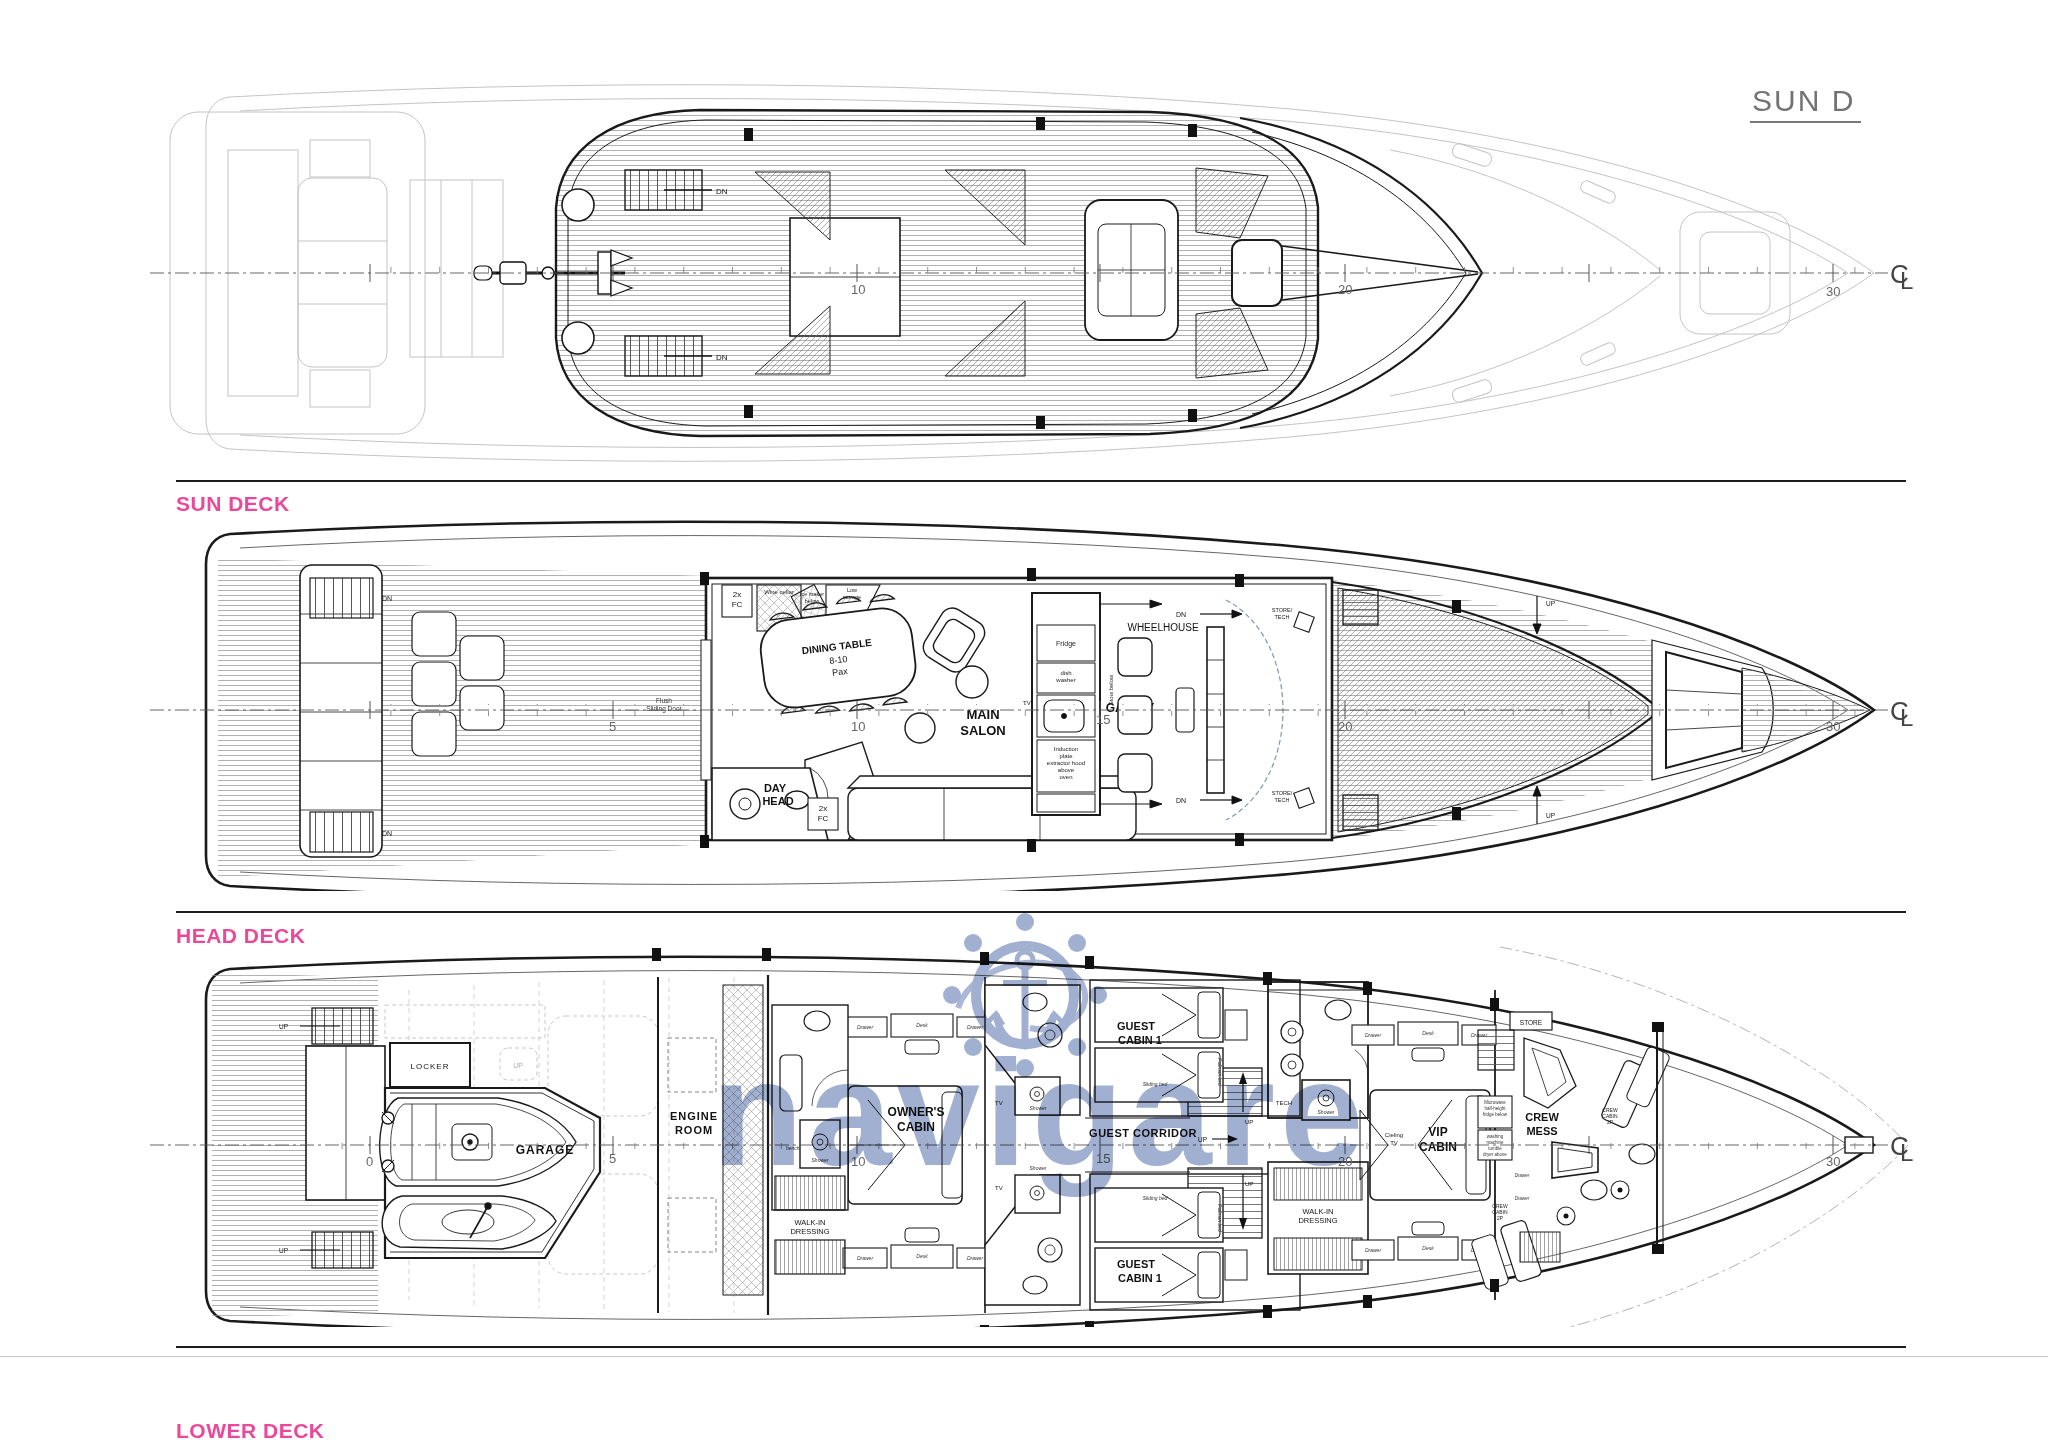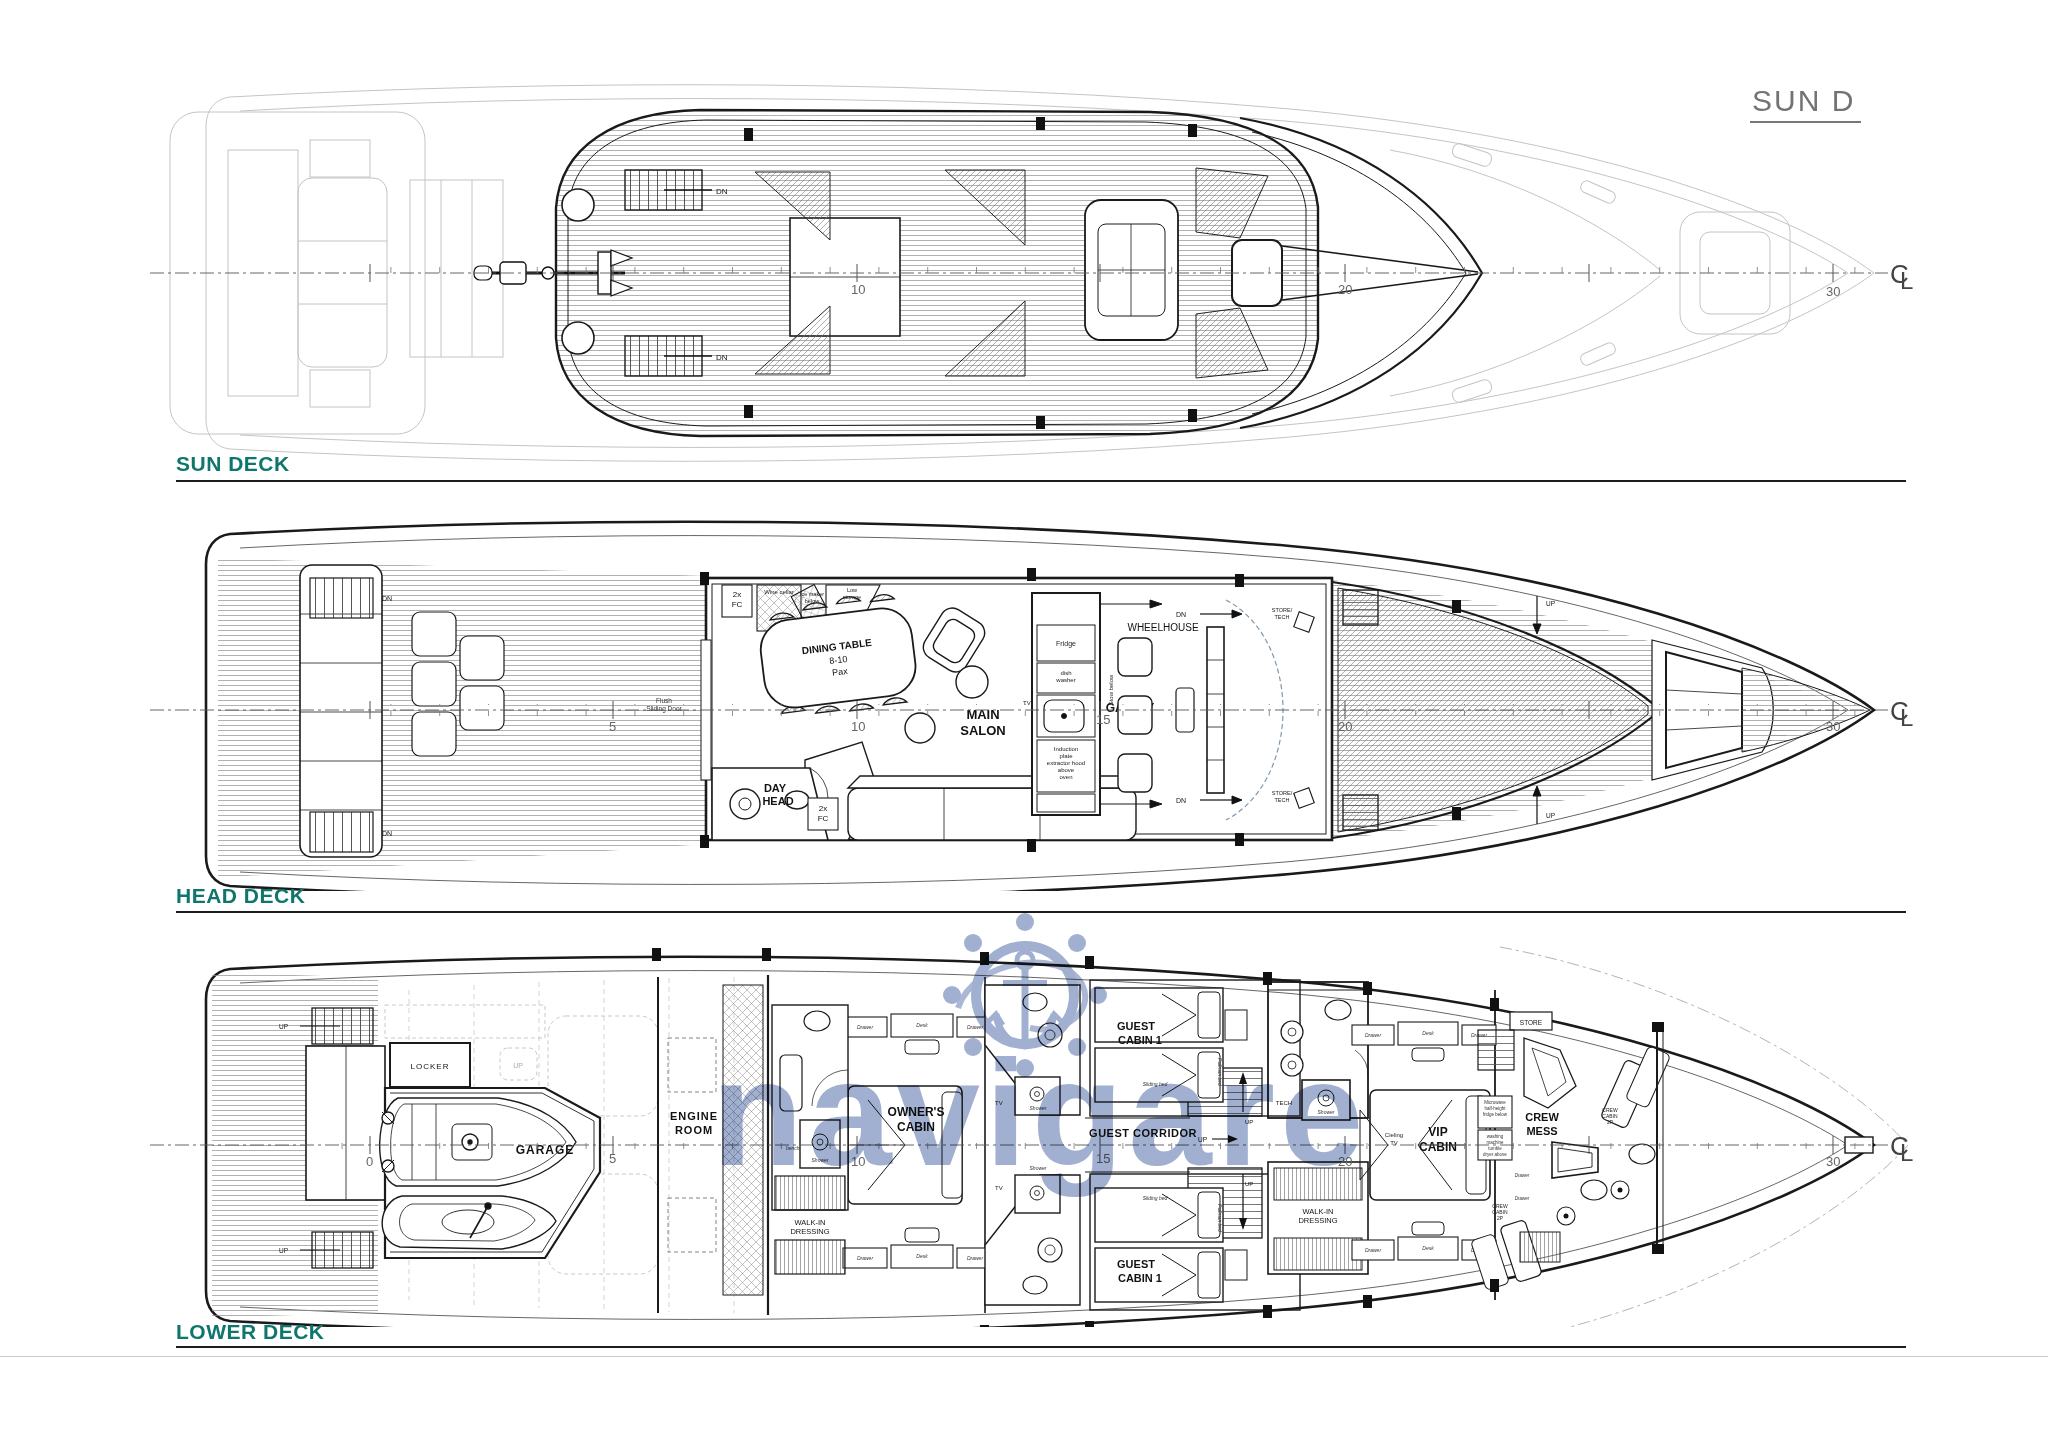--- a/index.html
+++ b/index.html
@@ -1,20 +1,20 @@
 <!DOCTYPE html>
 <html><head>
 <meta charset="utf-8">
 <style>
   html,body{margin:0;padding:0;background:#fff;}
   #canvas{position:relative;width:2048px;height:1448px;background:#ffffff;overflow:hidden;
           font-family:"Liberation Sans","DejaVu Sans",sans-serif;}
   .plancode{position:absolute;left:1750px;top:84px;font-size:30px;color:#737373;
             letter-spacing:2px;border-bottom:2px solid #777;padding:0 6px 3px 2px;}
-  .decktitle{position:absolute;left:176px;font-size:21px;font-weight:bold;color:#0f766e;letter-spacing:.5px;}
+  .decktitle{position:absolute;left:176px;font-size:21px;font-weight:bold;color:#ec4899;letter-spacing:.5px;margin-top:40px;}
   .deckrule{position:absolute;left:176px;width:1730px;height:2px;background:#1c1c1c;}
   .pagerule{position:absolute;left:0;width:2048px;height:1px;background:#c9c9c9;}
   svg{position:absolute;left:0;}
   .wm{mix-blend-mode:multiply;opacity:.82;}
   text{font-family:"Liberation Sans","DejaVu Sans",sans-serif;}
 </style>
 </head>
 <body>
 
 <div id="canvas">
@@ -708,21 +708,21 @@
       <text x="1096" y="1163" font-size="13" fill="#666">15</text>
       <text x="1338" y="1166" font-size="13" fill="#666">20</text>
       <text x="1826" y="1166" font-size="13" fill="#666">30</text>
       <g fill="#444">
         <text x="1890" y="1155" font-size="26">C</text>
         <text x="1900" y="1161" font-size="24">L</text>
       </g>
     </g>
   </svg>
 
-  <div class="decktitle" style="top:1320px">LOWER DECK</div>
+  <div class="decktitle" style="top:1379px">LOWER DECK</div>
   <div class="deckrule" style="top:1346px"></div>
   <div class="pagerule" style="top:1356px"></div>
 
   <svg class="wm" style="top:895px" width="2048" height="330" viewBox="0 895 2048 330">
     <g stroke="#8c9fc6" fill="none">
       <circle cx="1025" cy="995" r="49" stroke-width="10"></circle>
       <g fill="#8c9fc6" stroke="none">
         <circle cx="1098" cy="995" r="9"></circle>
           <circle cx="1077" cy="943" r="9"></circle>
         <circle cx="1025" cy="922" r="9"></circle>

